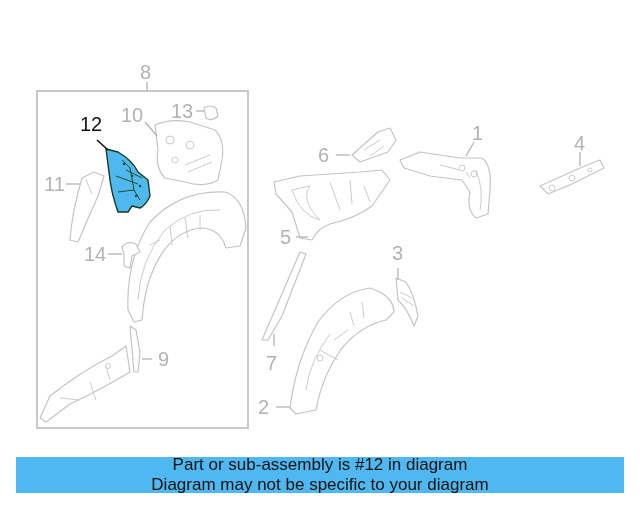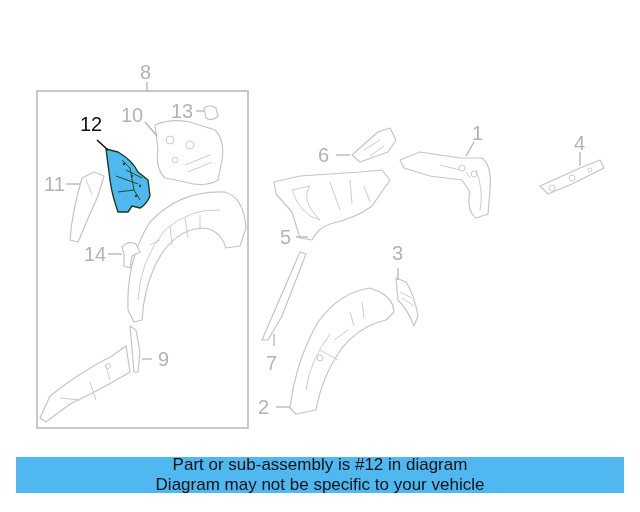--- a/index.html
+++ b/index.html
@@ -134,14 +134,14 @@
     <path class="part" d="M290 408 Q296 360 318 322 Q340 292 370 288 L380 292 Q394 300 394 312 L386 320 Q360 326 342 348 Q322 376 316 410 L296 414 Z"></path>
     <path class="detail" d="M306 390 Q310 360 330 334 M334 340 L348 330 M320 350 L338 360 M350 312 L354 326 M362 302 L364 318"></path>
     <circle cx="320" cy="358" r="3" class="detail"></circle>
     <line x1="276" y1="407" x2="290" y2="407" class="leader"></line>
     <text x="258" y="414" class="callout">2</text>
   </g>
 </svg>
 
 <div id="banner">
   <span>Part or sub-assembly is #12 in diagram</span>
-  <span>Diagram may not be specific to your vehicle</span>
+  <span>Diagram may not be specific to your diagram</span>
 </div>
 
 </body></html>

